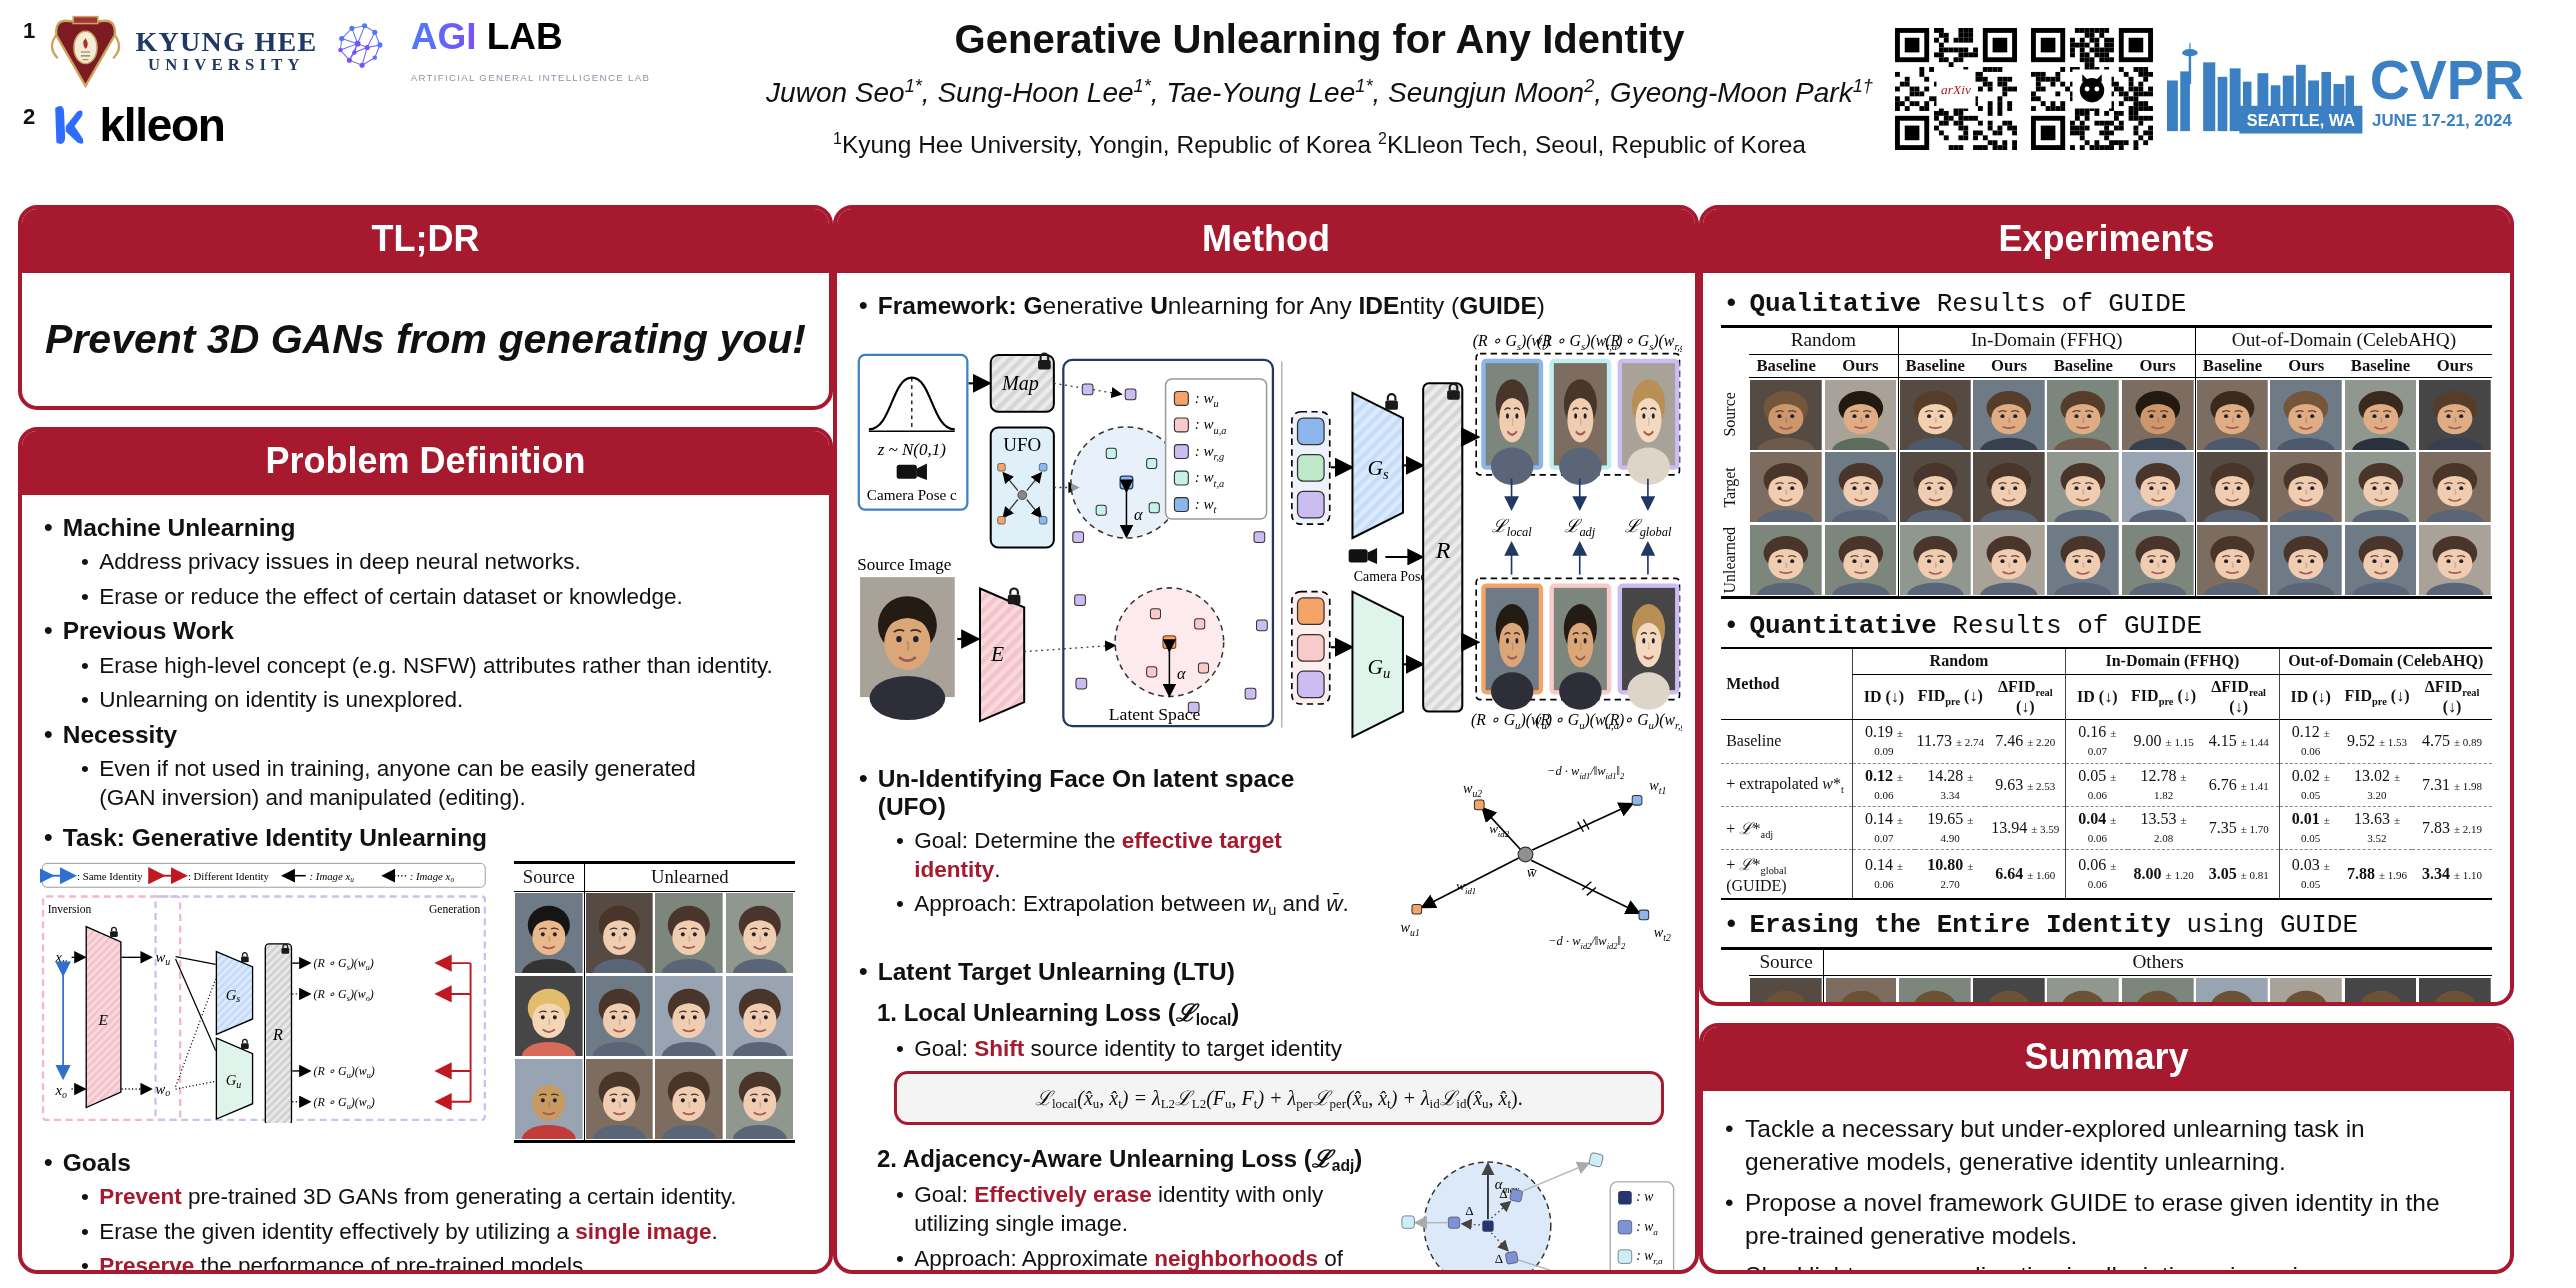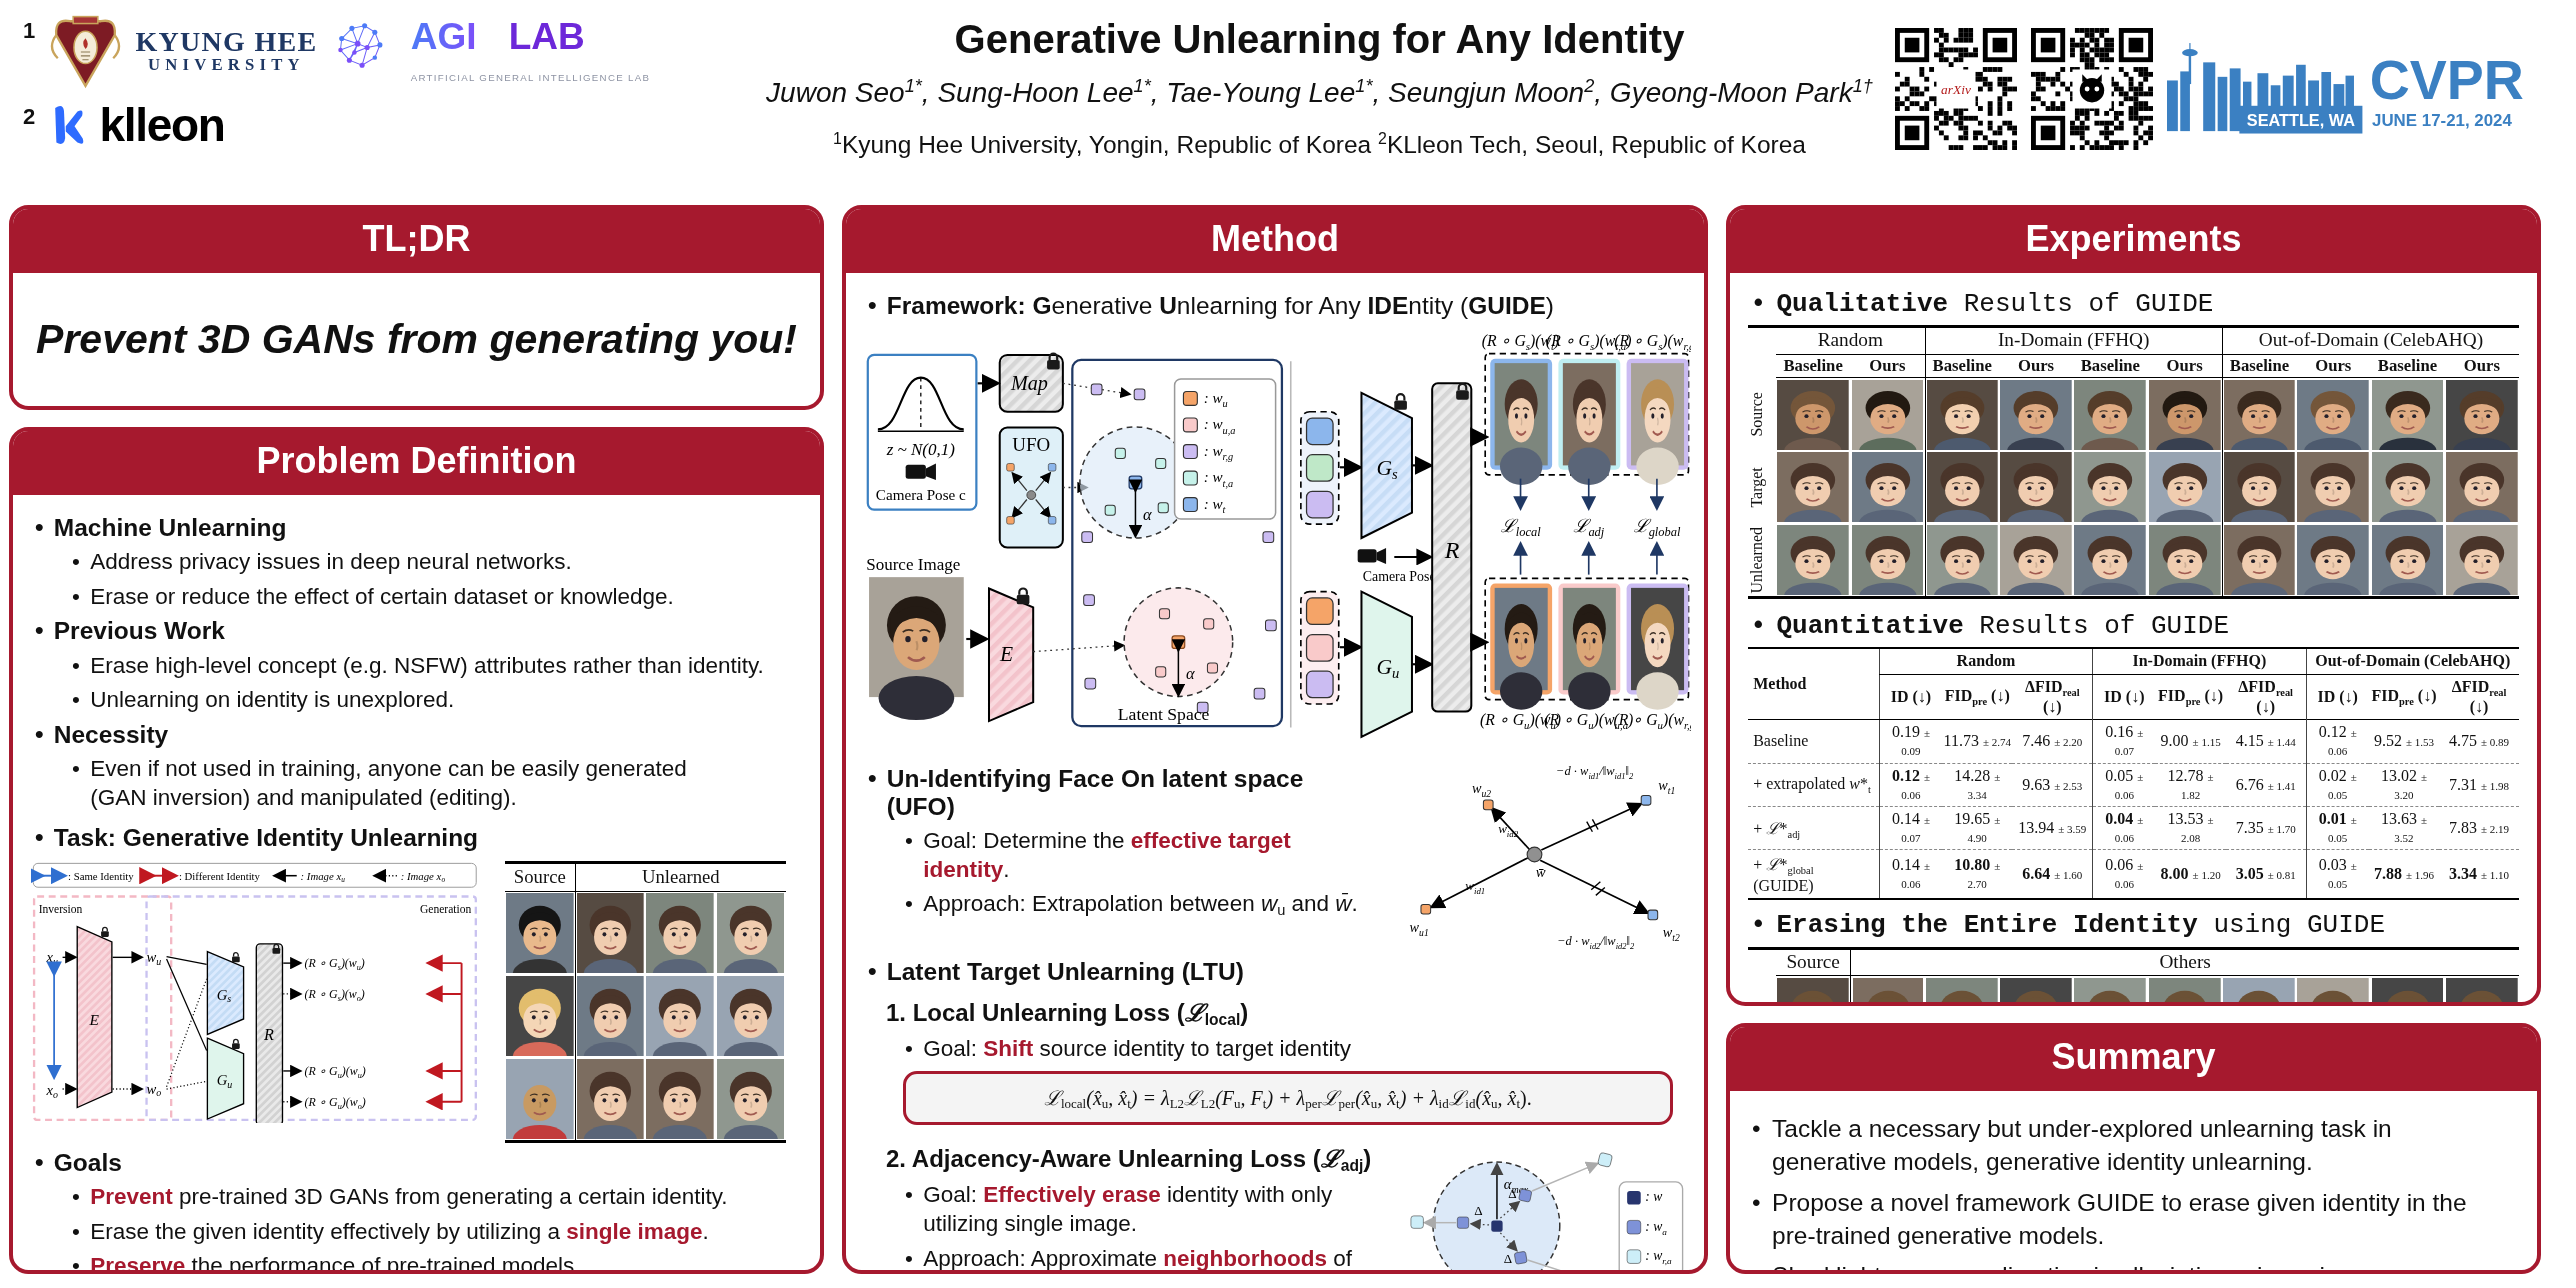--- a/index.html
+++ b/index.html
@@ -10,32 +10,32 @@
   
   #top{height:193px;display:flex;align-items:flex-start;padding:11.6px 23px 0 23px;gap:13px;}
   #logoblock{width:721px;flex:none;}
   .logorow{display:flex;align-items:center;gap:11.6px;}
   .supmark{font-size:22px;font-weight:bold;align-self:flex-start;margin-top:6.4px;}
   .khtext{font-family:"Liberation Serif",serif;color:#1f3864;font-weight:bold;line-height:1.05;}
   .khtext .l1{font-size:28px;letter-spacing:1.3px;}
   .khtext .l2{font-size:16.7px;letter-spacing:5.2px;text-align:center;}
   .agitext .l1{font-size:37px;font-weight:bold;line-height:1;}
   .agitext .grad{background:linear-gradient(90deg,#4d7bf7,#7b4ff9);-webkit-background-clip:text;background-clip:text;color:transparent;}
-  .agitext .dark{color:#6d28d9;margin-left:22px;}
+  .agitext .dark{color:#000000;}
   .agitext .l2{font-size:9.7px;letter-spacing:1.3px;color:#8d93a3;margin-top:17px;}
   .klleonword{font-size:46px;font-weight:800;letter-spacing:-1.3px;color:#000;}
   #titleblock{flex:1;text-align:center;padding-top:5.2px;}
   #poster-title{font-size:40px;font-weight:bold;margin:0 0 14px 0;}
   #authors{font-size:28px;margin:0 0 21px 0;font-style:italic;}
   #affils{font-size:24.5px;margin:12px;}
   #rightblock{flex:none;display:flex;align-items:center;gap:14px;padding-top:16.7px;}
   .qr{width:122px;height:122px;}
   .cvprlogo{width:386px;height:109px;}
   
-  #main{position:absolute;left:9px;top:205px;width:2540px;height:1069px;display:grid;grid-template-columns:815px 866px 815px;gap:18px;}
+  #main{position:absolute;left:18px;top:205px;width:2540px;height:1069px;display:grid;grid-template-columns:815px 866px 815px;}
   .col{display:flex;flex-direction:column;gap:16.7px;min-height:0;}
   .panel{border:4.5px solid #a6192e;border-radius:19.3px;background:#fff;display:flex;flex-direction:column;overflow:hidden;}
   .phead{background:#a6192e;color:#fff;text-align:center;font-weight:bold;font-size:36px;padding:9px 0 13px 0;flex:none;}
   .pbody{padding:13px 18px;flex:1;overflow:hidden;}
   
   #tldr{height:197px;flex:none;}
   #tldr .pbody{display:flex;align-items:center;justify-content:center;}
   #tldr-text{font-size:41px;font-weight:bold;font-style:italic;}
   
   .bl1{font-size:24.5px;font-weight:bold;margin:6.4px 0 2.6px 0;display:flex;}

